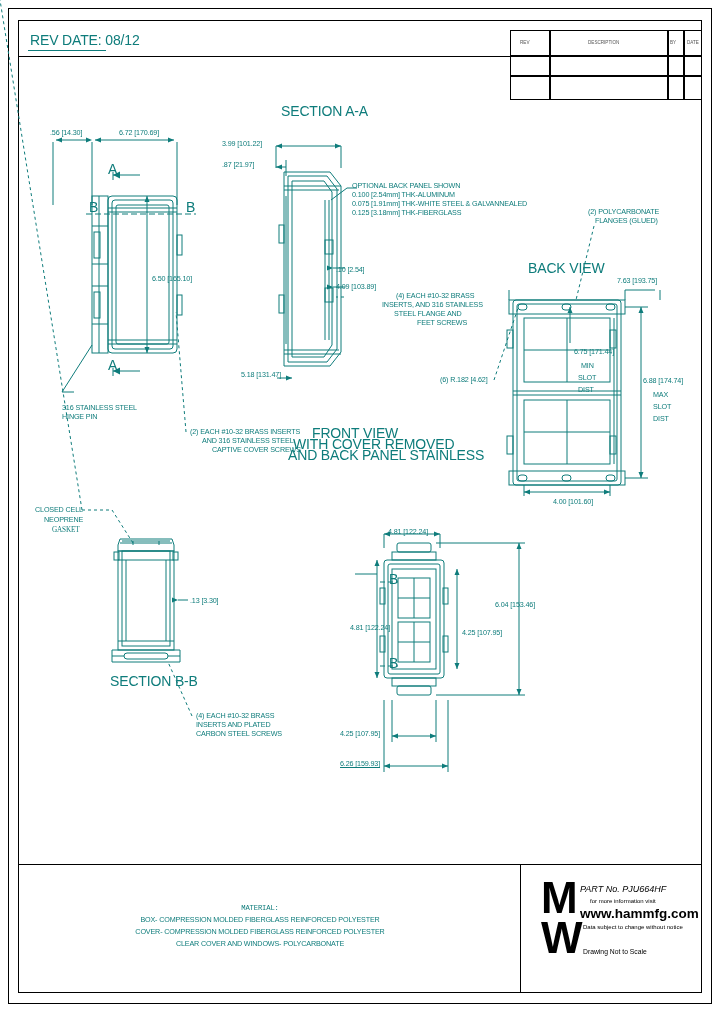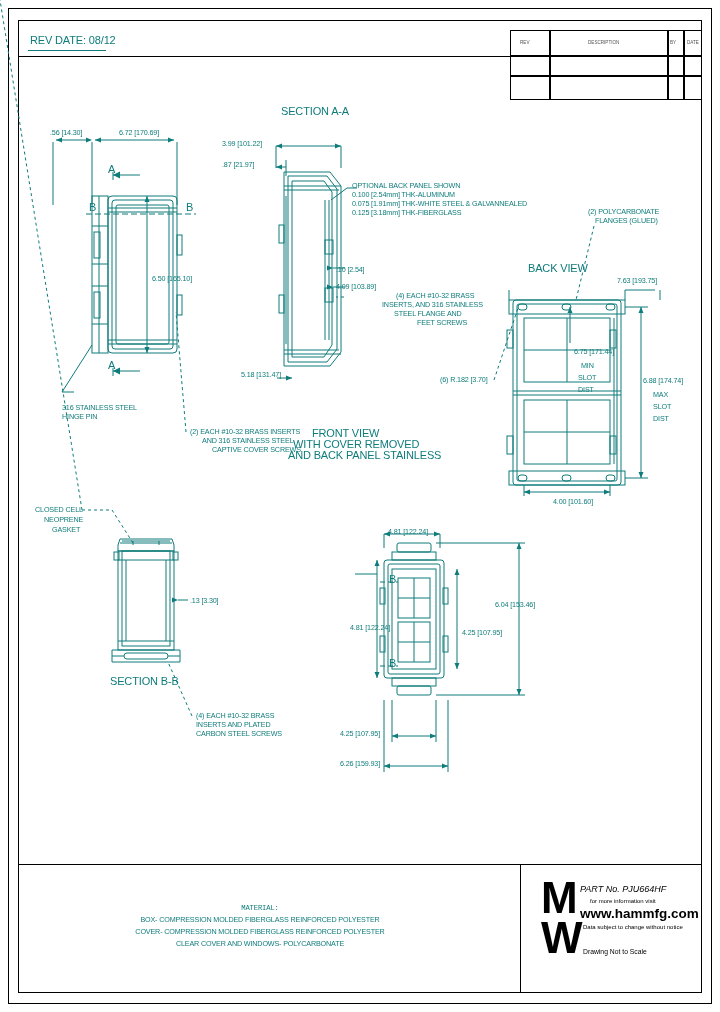--- a/index.html
+++ b/index.html
@@ -32,21 +32,21 @@
   
   .tl {
     position: absolute;
     color: #0e7c7b;
     font-family: "Liberation Sans", sans-serif;
     font-size: 7.2px;
     line-height: 8.4px;
     white-space: nowrap;
     letter-spacing: -0.15px;
   }
-  .tl.big { font-size: 11px; line-height: 10px; text-align: center; }
+  .tl.big { font-size: 14px; line-height: 10px; text-align: center; }
   
   .ln {
     position: absolute;
     background: #0e7c7b;
   }
   .ln.blk { background: #000000; }
   .hl { height: 1px; }
   .vl { width: 1px; }
   svg.ov {
     position: absolute;
@@ -258,21 +258,21 @@
   <div class="tl big" style="left:528px; top:263px;">BACK VIEW</div>
   <div class="tl" style="left:617px; top:277px;">7.63 [193.75]</div>
   <div class="tl" style="left:574px; top:348px;">6.75 [171.44]</div>
   <div class="tl" style="left:581px; top:362px;">MIN</div>
   <div class="tl" style="left:578px; top:374px;">SLOT</div>
   <div class="tl" style="left:578px; top:386px;">DIST</div>
   <div class="tl" style="left:643px; top:377px;">6.88 [174.74]</div>
   <div class="tl" style="left:653px; top:391px;">MAX</div>
   <div class="tl" style="left:653px; top:403px;">SLOT</div>
   <div class="tl" style="left:653px; top:415px;">DIST</div>
-  <div class="tl" style="left:440px; top:376px;">(6) R.182 [3.70]</div>
+  <div class="tl" style="left:440px; top:376px;">(6) R.182 [4.62]</div>
   <div class="tl" style="left:553px; top:498px;">4.00 [101.60]</div>
 
   <div class="tl" style="left:588px; top:208px;">(2) POLYCARBONATE</div>
   <div class="tl" style="left:595px; top:217px;">FLANGES (GLUED)</div>
 
   <svg class="ov">
     <g stroke="#0e7c7b" fill="none" stroke-width="1">
 
       <rect x="513" y="300" width="108" height="185" rx="3"></rect>
       <rect x="517" y="304" width="100" height="177" rx="2"></rect>
@@ -325,21 +325,21 @@
       <line x1="524" y1="492" x2="610" y2="492"></line>
       <line x1="524" y1="485" x2="524" y2="496"></line>
       <line x1="610" y1="485" x2="610" y2="496"></line>
       <path d="M524,492 L530,489.5 L530,494.5 Z" fill="#0e7c7b" stroke="none"></path>
       <path d="M610,492 L604,489.5 L604,494.5 Z" fill="#0e7c7b" stroke="none"></path>
     </g>
   </svg>
 
   <div class="tl" style="left:35px; top:506px;">CLOSED CELL</div>
   <div class="tl" style="left:44px; top:516px;">NEOPRENE</div>
-  <div class="tl" style="left:52px; top:526px;">GASKET</div>
+  <div class="tl" style="left:52px; top:526px;font-family:Liberation Serif, serif;">GASKET</div>
   <div class="tl" style="left:190px; top:597px;">.13 [3.30]</div>
   <div class="tl big" style="left:110px; top:676px;">SECTION B-B</div>
 
   <div class="tl" style="left:196px; top:712px;">(4) EACH #10-32 BRASS</div>
   <div class="tl" style="left:196px; top:721px;">INSERTS AND PLATED</div>
   <div class="tl" style="left:196px; top:730px;">CARBON STEEL SCREWS</div>
 
   <svg class="ov">
     <g stroke="#0e7c7b" fill="none" stroke-width="1">
 
@@ -375,21 +375,21 @@
 
       <line x1="192" y1="716" x2="168" y2="662" stroke-dasharray="3,3"></line>
     </g>
   </svg>
 
   <div class="tl" style="left:388px; top:528px;">4.81 [122.24]</div>
   <div class="tl" style="left:350px; top:624px;">4.81 [122.24]</div>
   <div class="tl" style="left:462px; top:629px;">4.25 [107.95]</div>
   <div class="tl" style="left:495px; top:601px;">6.04 [153.46]</div>
   <div class="tl" style="left:340px; top:730px;">4.25 [107.95]</div>
-  <div class="tl" style="left:340px; top:760px;">6.26 [159.93]</div>
+  <div class="tl" style="left:340px; top:760px;text-decoration:underline;">6.26 [159.93]</div>
 
   <div class="tl big" style="left:389px; top:574px;">B</div>
   <div class="tl big" style="left:389px; top:658px;">B</div>
 
   <svg class="ov">
     <g stroke="#0e7c7b" fill="none" stroke-width="1">
 
       <line x1="384" y1="534" x2="440" y2="534"></line>
       <path d="M384,534 L390,531.5 L390,536.5 Z" fill="#0e7c7b" stroke="none"></path>
       <path d="M440,534 L434,531.5 L434,536.5 Z" fill="#0e7c7b" stroke="none"></path>

